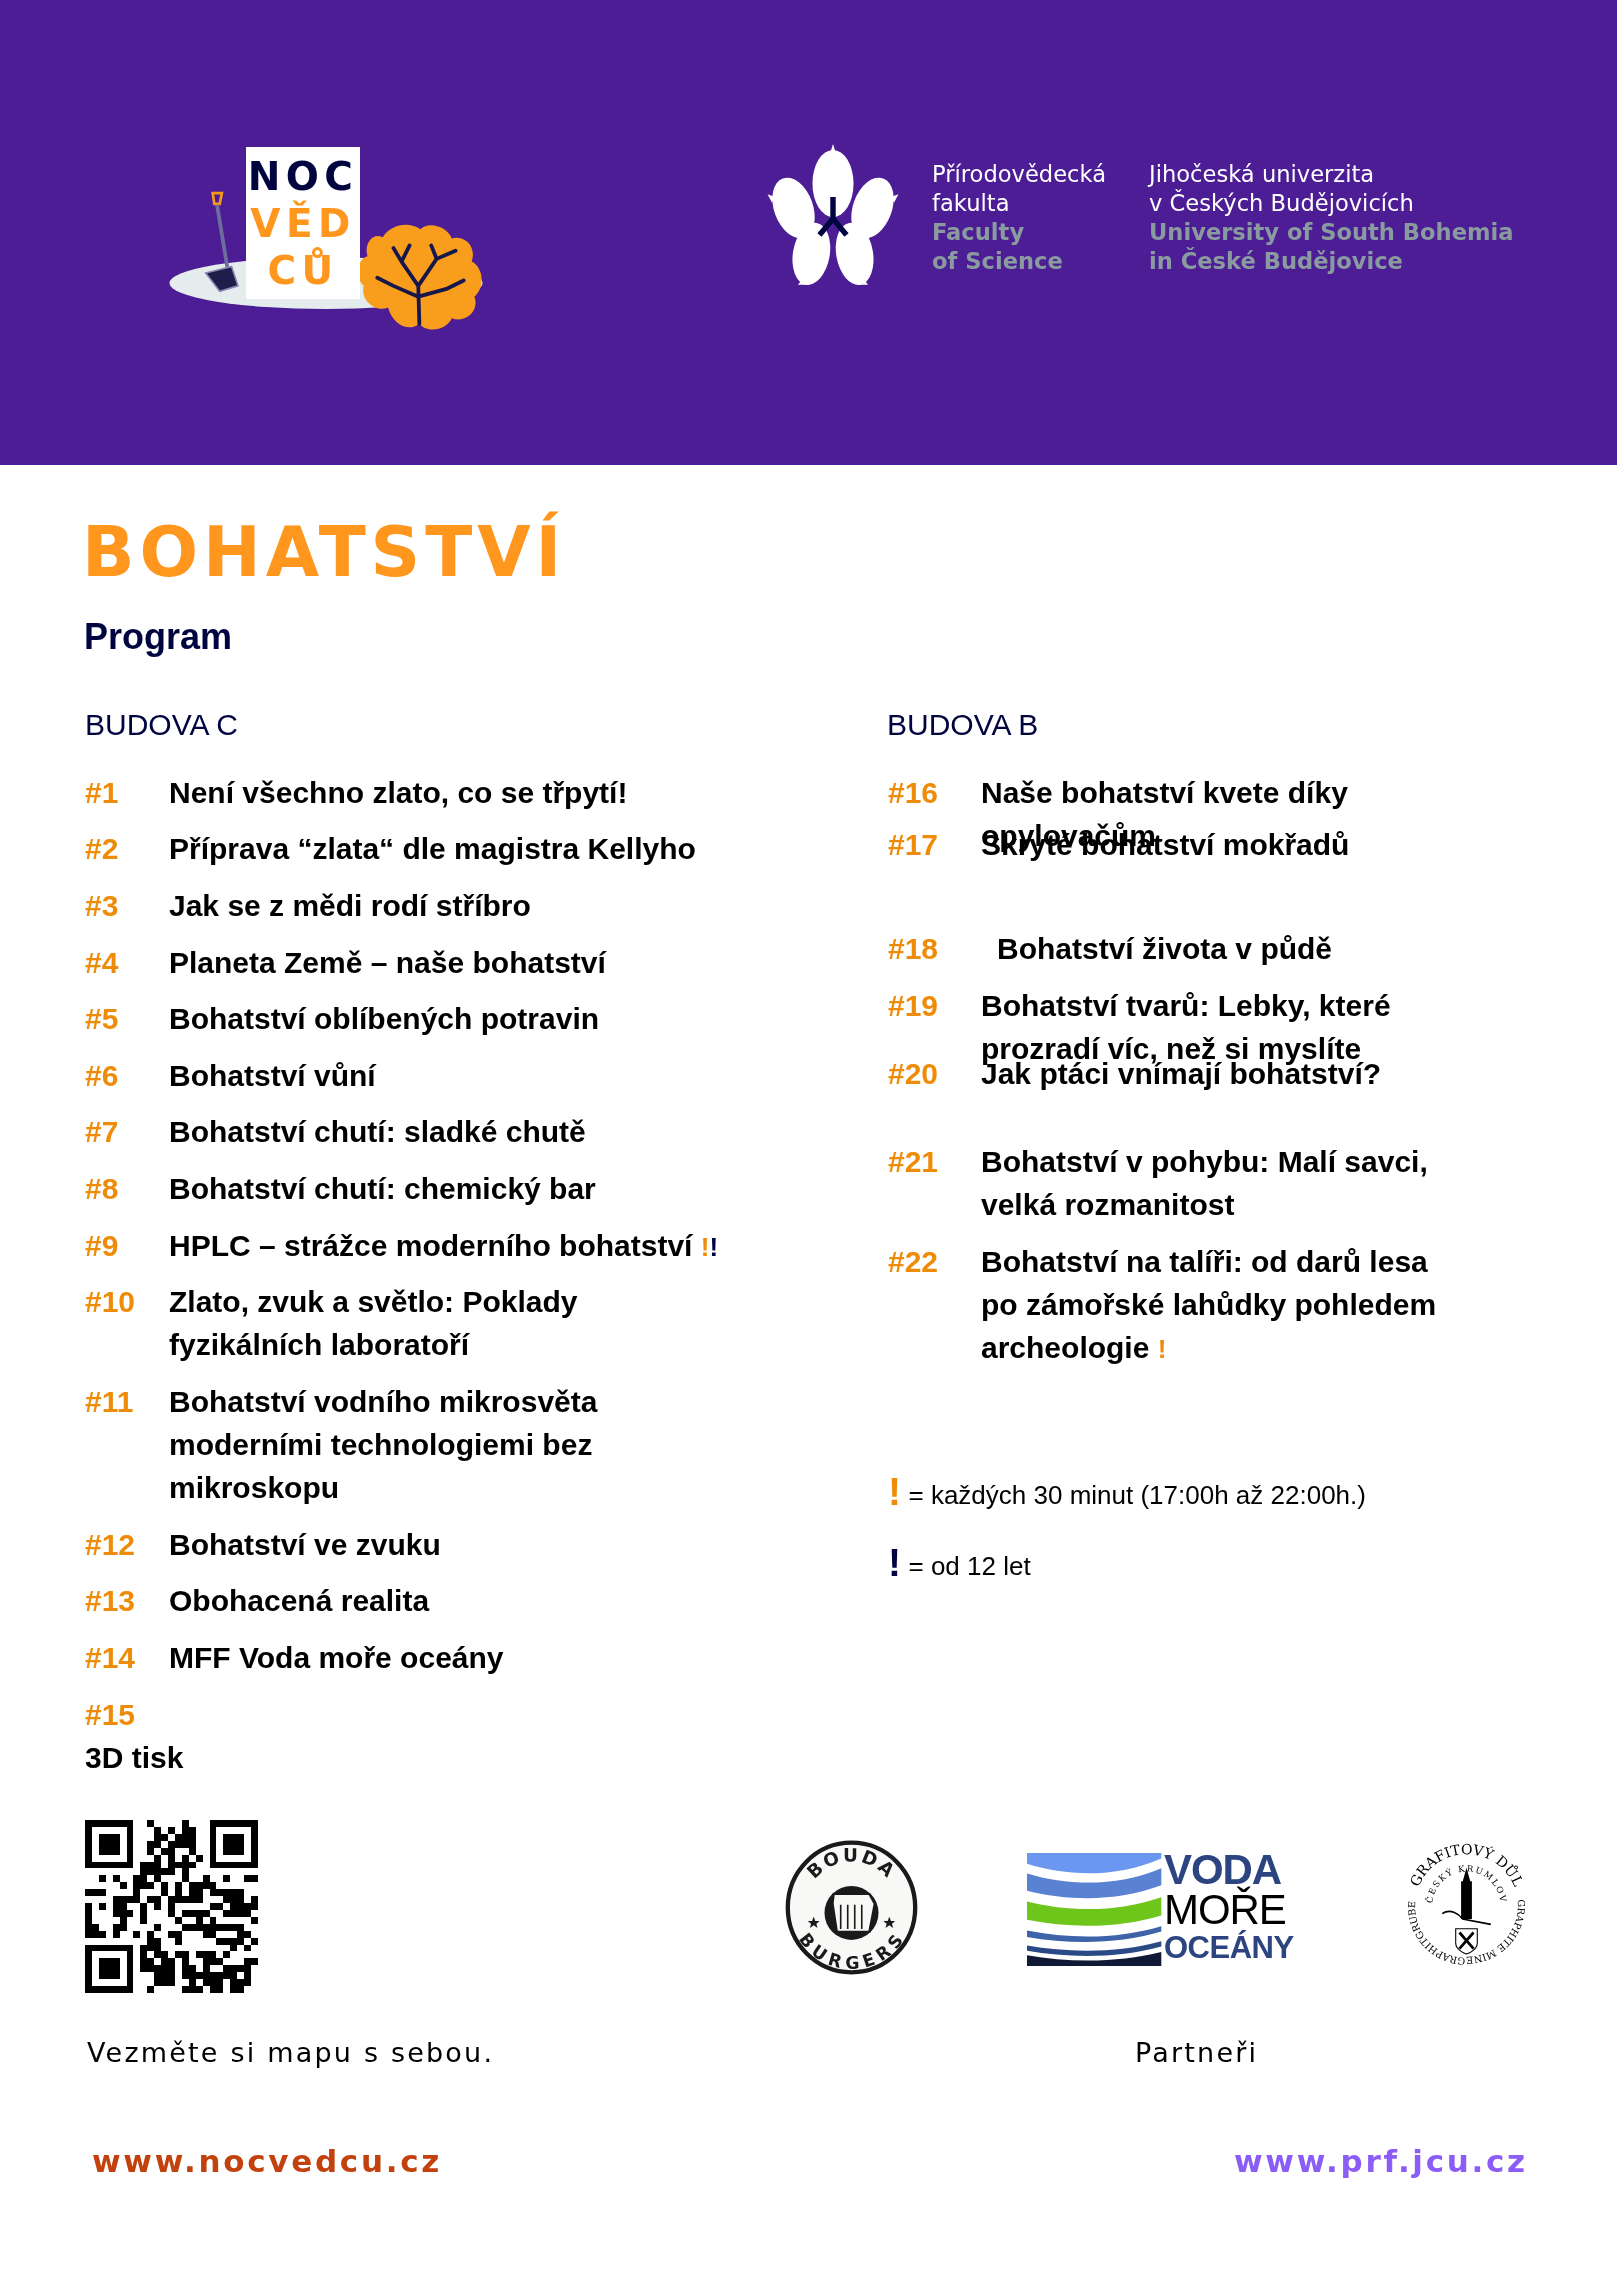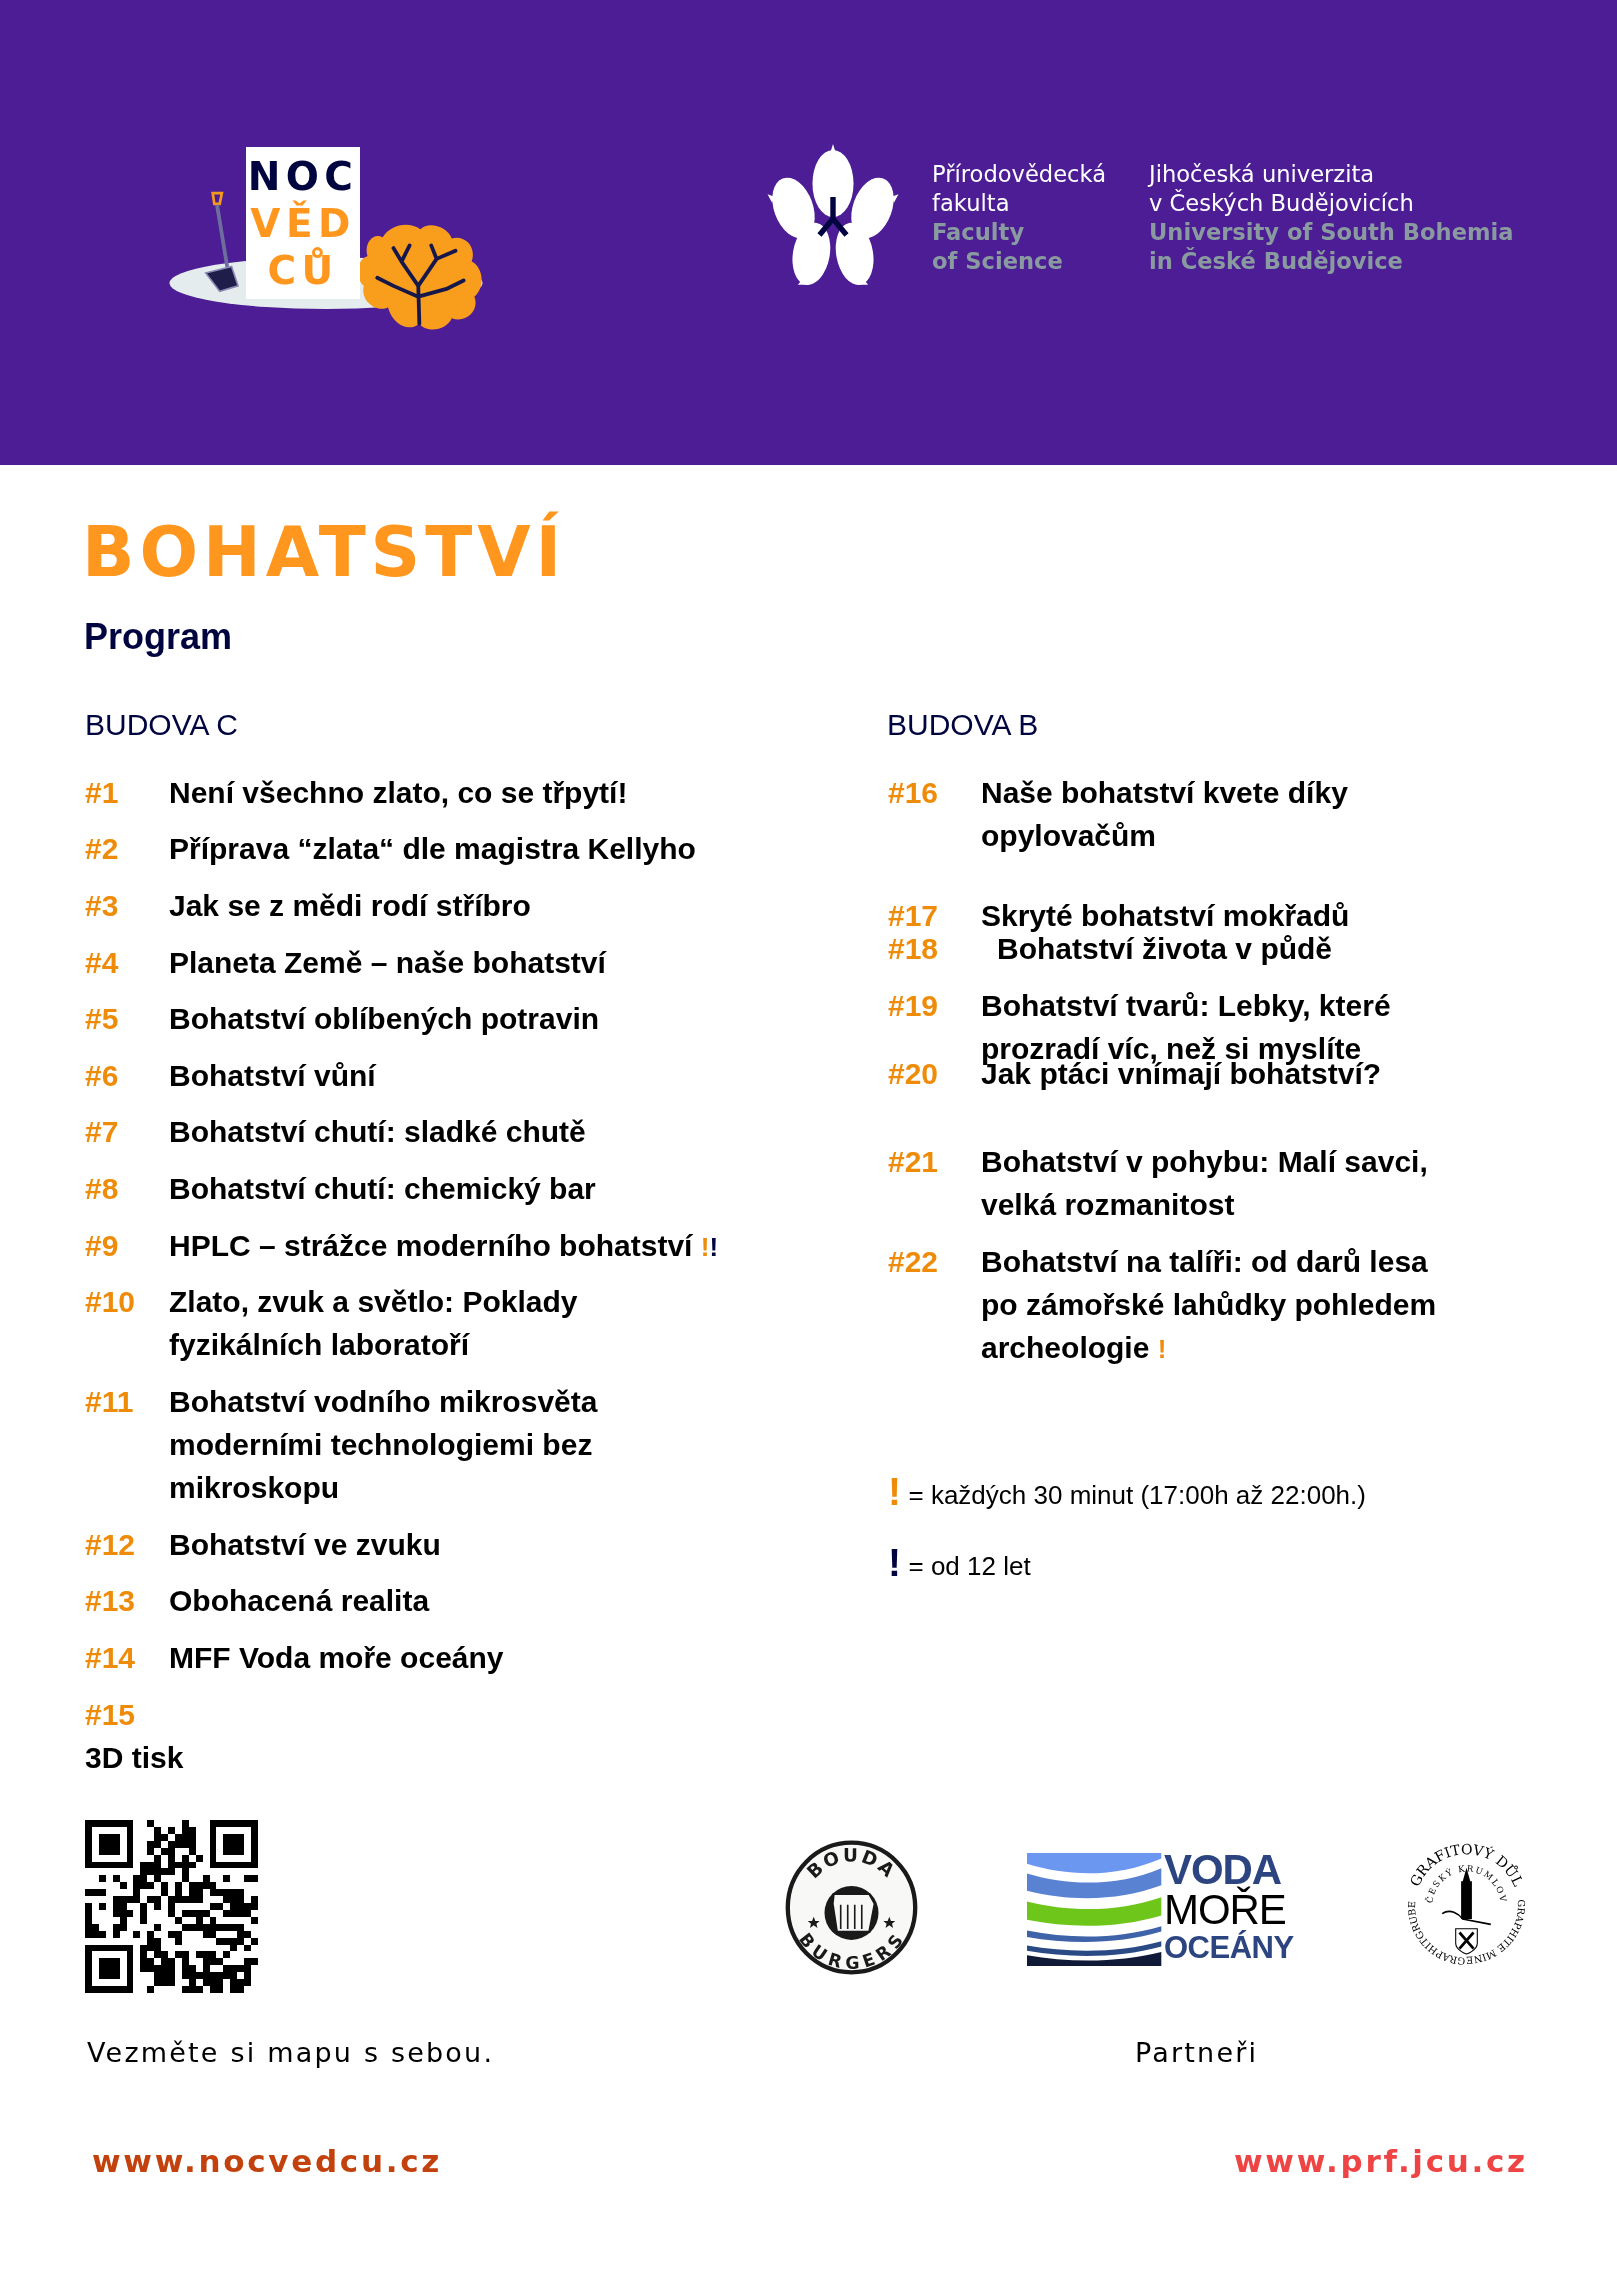--- a/index.html
+++ b/index.html
@@ -204,21 +204,21 @@
     </div>
   </div>
 <div id="right-list" class="right">
     <div class="item" style="left: 888px; top: 771px;">
       <div class="item-num">#16</div>
       <div class="item-title">
         <div><span>Naše bohatství kvete díky</span></div>
         <div><span>opylovačům</span></div>
       </div>
     </div>
-    <div class="item" style="left: 888px; top: 894px;">
+    <div class="item" style="left: 888px; top: 823px;">
       <div class="item-num">#17</div>
       <div class="item-title">
         <div><span>Skryté bohatství mokřadů</span></div>
       </div>
     </div>
     <div class="item" style="left: 888px; top: 927px; gap: 16px;">
       <div class="item-num">#18</div>
       <div class="item-title">
         <div><span>Bohatství života v půdě</span></div>
       </div>
@@ -549,14 +549,14 @@
   </text>
   <path d="M125,55 L118,80 L115,80 L115,150 L135,150 L135,80 L132,80 Z" fill="#000"></path>
   <path d="M80,140 C95,130 110,140 118,150 L170,160" stroke="#000" stroke-width="3" fill="none"></path>
   <path d="M105,168 L145,168 L145,195 C145,208 125,215 125,215 C125,215 105,208 105,195 Z" fill="#fff" stroke="#000" stroke-width="2"></path>
   <path d="M112,175 L138,205 M138,175 L112,205" stroke="#000" stroke-width="5"></path>
 </svg>
 
 <div class="abs caption" style="left:1135px;top:2037px">Partneři</div>
 
 <div class="abs url" style="left:92px;top:2143px;color:#c2410c">www.nocvedcu.cz</div>
-<div class="abs url" style="left:1234px;top:2143px;color:#ef4444">www.prf.jcu.cz</div>
+<div class="abs url" style="left:1234px;top:2143px;color:#8b5cf6">www.prf.jcu.cz</div>
 
 
 </body></html>

